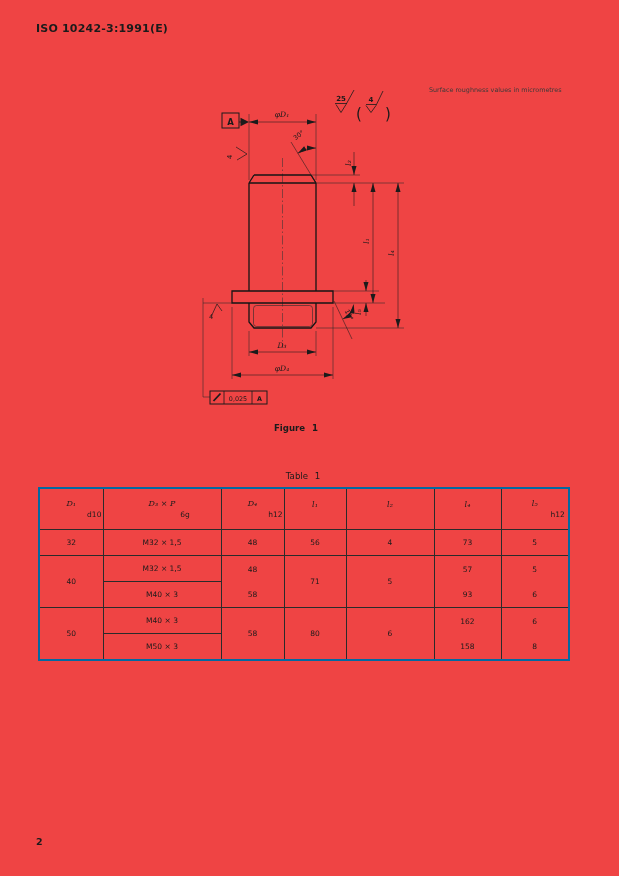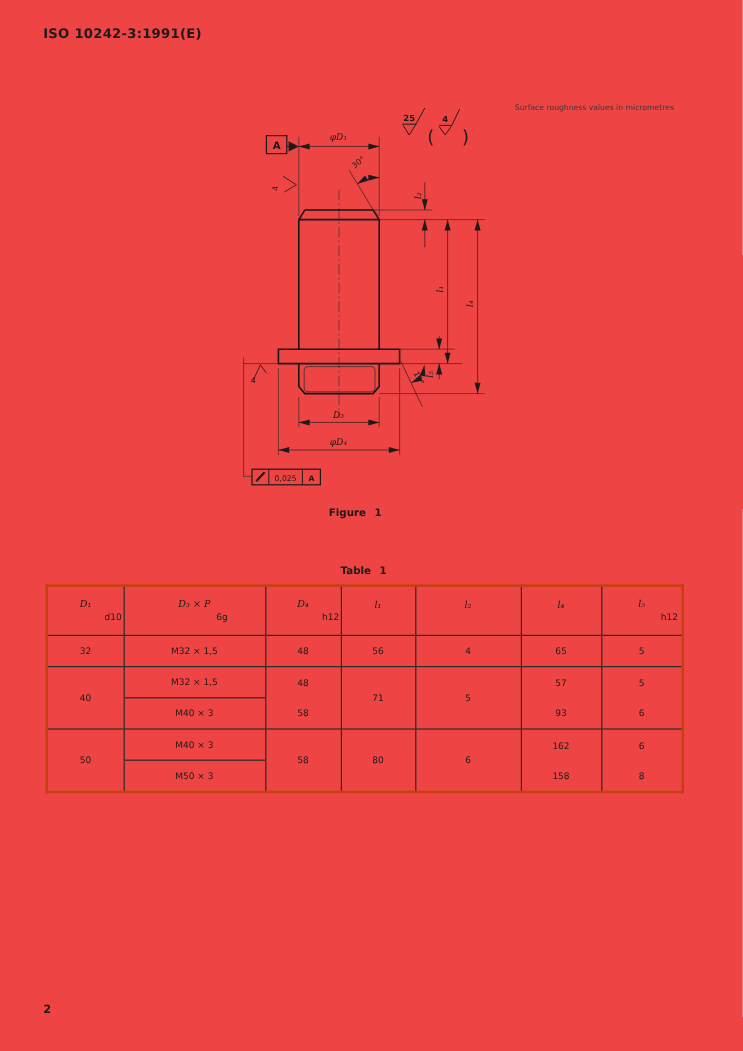--- a/index.html
+++ b/index.html
@@ -2,33 +2,33 @@
 <html><head>
 <meta charset="utf-8">
 <style>
   html,body{margin:0;padding:0;background:#e8e8e8;}
   #page{position:relative;width:619px;height:876px;background:#ef4444;overflow:hidden;
         font-family:"DejaVu Sans",sans-serif;color:#1b1b1b;}
   .abs{position:absolute;}
   #hdr{left:36px;top:22px;font-size:11px;font-weight:bold;letter-spacing:.2px;}
   #note{left:429px;top:86px;font-size:6.4px;color:#3a3a3a;}
   #figcap{left:296px;top:423px;transform:translateX(-50%);font-size:8.6px;font-weight:bold;word-spacing:4px;}
-  #tabcap{left:303px;top:471px;transform:translateX(-50%);font-size:8.6px;font-weight:bold;word-spacing:4px;}
+  #tabcap{left:303px;top:471px;transform:translateX(-50%);font-size:8.6px;font-weight:normal;word-spacing:4px;}
   #pgnum{left:36px;top:836px;font-size:9.5px;font-weight:bold;}
   svg text{fill:#1b1b1b;}
   .sym{font-family:"DejaVu Serif",serif;font-style:italic;}
   .fl{font-size:7.6px;}
   .fs{font-size:6.6px;}
   .fb{font-size:7px;font-weight:bold;}
   .paren{font-size:15px;font-family:"DejaVu Sans",sans-serif;}
   .datA{font-size:8.5px;font-weight:bold;}
   .tolv{font-size:6.4px;}
   
   #t1{position:absolute;left:38px;top:487px;border-collapse:collapse;table-layout:fixed;
-      border:2px solid #c2410c;}
+      border:2px solid #0369a1;}
   #t1 td{border:1px solid #2b2b2b;text-align:center;vertical-align:middle;
          font-size:7.5px;padding:0;font-family:"DejaVu Sans",sans-serif;}
   #t1 .hrow td{height:40px;}
   #t1 .r25 td{height:25px;margin-left:14px;}
   #t1 .r50 td{height:50px;}
   .h1{font-size:8px;}
   .h2{font-size:7.5px;margin-top:2px;min-height:8px;padding-left:46px;}
   .half{height:25px;line-height:25px;}
   .divid{border-bottom:1px solid #2b2b2b;}
 </style>
@@ -182,21 +182,21 @@
             <div class="h1 sym">l₅</div>
             <div class="h2">h12</div>
           </td>
     </tr>
     <tr class="r25">
       <td>32</td>
       <td>M32 × 1,5</td>
       <td>48</td>
       <td>56</td>
       <td>4</td>
-      <td>65</td>
+      <td>73</td>
       <td>5</td>
     </tr>
     <tr class="r50">
       <td>40</td>
       <td>
         <div class="half divid">M32 × 1,5</div>
         <div class="half">M40 × 3</div>
       </td>
       <td>
         <div class="half">48</div>

